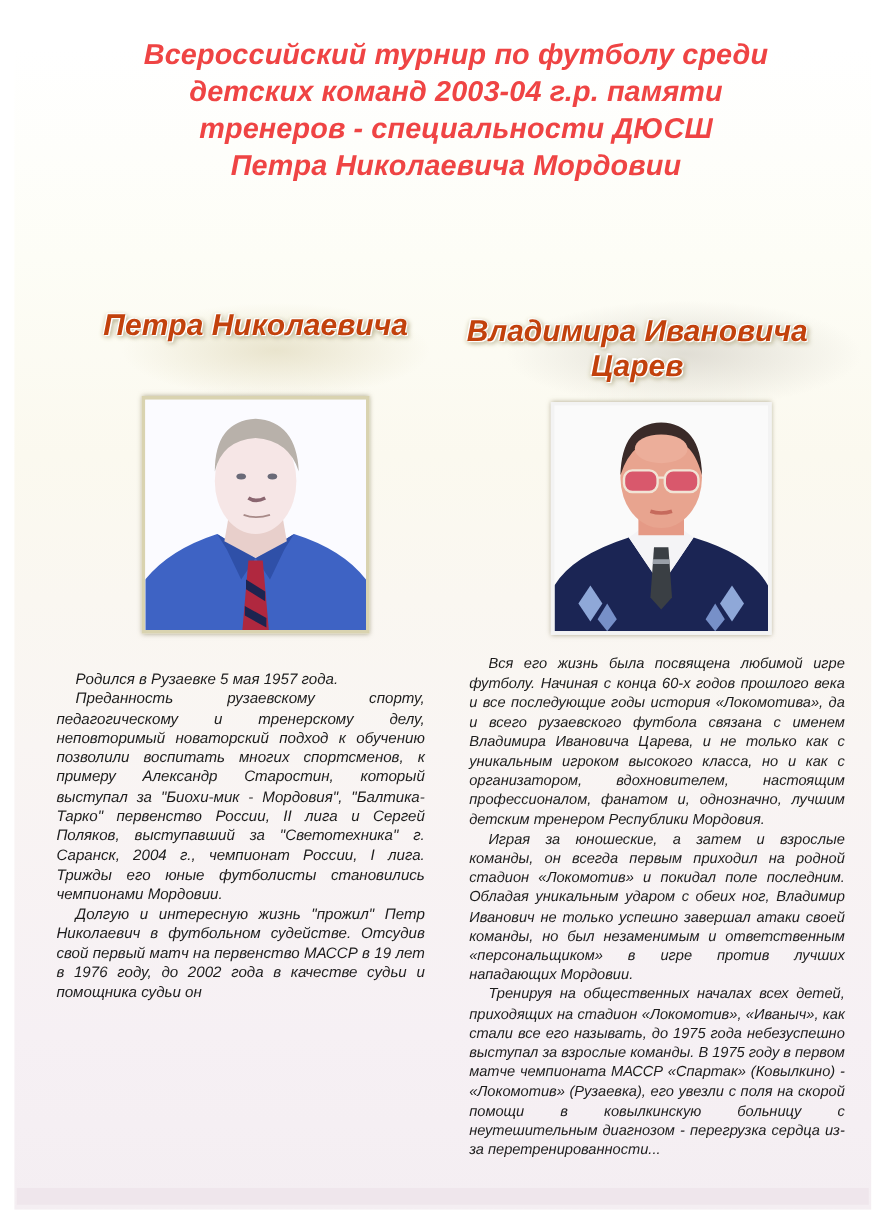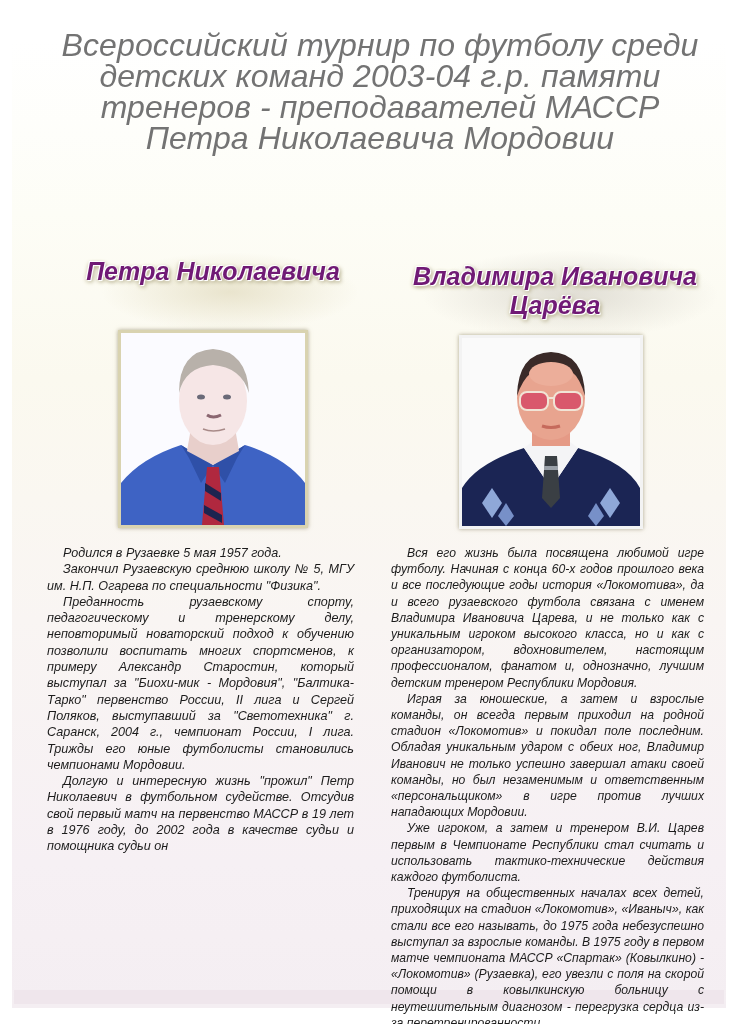--- a/index.html
+++ b/index.html
@@ -12,34 +12,34 @@
   .page-bg {
     position: absolute; left: 12px; top: 40px; width: 714px; height: 968px;
     background: linear-gradient(180deg, #ffffff 0%, #fdfdf6 18%, #fbf9ef 35%, #f9f5f3 60%, #f6f0f4 85%, #f4eef2 100%);
   }
   .bottom-band {
     position: absolute; left: 14px; top: 990px; width: 710px; height: 14px;
     background: #efe6ec;
   }
   .title {
     position: absolute; left: 60px; top: 30px; width: 640px;
-    text-align: center; color: #737373;
-    font-weight: normal; font-style: italic; font-size: 32px; line-height: 31px;
+    text-align: center; color: #ef4444;
+    font-weight: bold; font-style: italic; font-size: 24px; line-height: 31px;
     letter-spacing: 0.1px;
   }
   .title div { white-space: nowrap; }
   .name-heading {
     position: absolute; text-align: center;
-    color: #701a75; font-weight: bold; font-style: italic;
+    color: #c2410c; font-weight: bold; font-style: italic;
     font-size: 25px; line-height: 29px; white-space: nowrap;
     text-shadow: 0 0 2px #fff, 0 0 3px #fff, 1px 1px 0 #fff, -1px -1px 0 #fff,
                  2px 2px 4px #a9a27c, -1px 1px 4px #c8c09a;
   }
   .name-left { left: 58px; top: 257px; width: 310px; }
-  .name-right { left: 400px; top: 262px; width: 310px; }
+  .name-right { left: 376px; top: 262px; width: 310px; }
   .deco-left {
     position: absolute; left: 100px; top: 252px; width: 260px; height: 80px;
     background: radial-gradient(ellipse at center, rgba(210,200,160,0.45) 0%, rgba(255,255,255,0) 70%);
   }
   .deco-right {
     position: absolute; left: 420px; top: 250px; width: 300px; height: 90px;
     background: radial-gradient(ellipse at center, rgba(190,185,175,0.45) 0%, rgba(255,255,255,0) 70%);
   }
   .photo {
     position: absolute; overflow: hidden;
@@ -48,45 +48,45 @@
   }
   .photo-left { left: 118px; top: 330px; width: 184px; height: 192px; background: #fbfbff; }
   .photo-right { left: 459px; top: 335px; width: 178px; height: 188px; background: #fafafa; border-color: #f3f3f3; }
   .photo svg { position: absolute; left: 0; top: 0; width: 100%; height: 100%; }
 
   .bio {
     position: absolute; font-style: italic; color: #1c1c1c;
     font-size: 12.6px; line-height: 16.3px; text-align: justify;
   }
   .bio p { margin: 0; text-indent: 16px; }
-  .bio-left { left: 47px; top: 545px; width: 307px; }
+  .bio-left { left: 47px; top: 558px; width: 307px; }
   .bio-right { left: 391px; top: 545px; width: 313px; font-size: 12.2px; line-height: 16.2px; }
 </style>
 </head>
 <body>
 
 <div class="page-bg"></div>
 <div class="bottom-band"></div>
 
 <div class="title">
   <div>Всероссийский турнир по футболу среди</div>
   <div>детских команд 2003-04 г.р. памяти</div>
-  <div>тренеров - преподавателей  МАССР</div>
+  <div>тренеров - специальности  ДЮСШ</div>
   <div>Петра Николаевича Мордовии</div>
 </div>
 
 <div class="deco-left"></div>
 <div class="deco-right"></div>
 
 <div class="name-heading name-left">
   <div>Петра Николаевича</div>
 </div>
 <div class="name-heading name-right">
   <div>Владимира Ивановича</div>
-  <div>Царёва</div>
+  <div>Царев</div>
 </div>
 
 <div class="photo photo-left" title="portrait-photo-man-blue-shirt-red-tie">
   <svg viewBox="0 0 184 192" preserveAspectRatio="none">
     <rect x="0" y="0" width="184" height="192" fill="#fbfbff"></rect>
 
     <path d="M0 150 Q20 125 60 112 L92 132 L124 112 Q165 125 184 150 L184 192 L0 192 Z" fill="#3e63c4"></path>
     <path d="M60 112 L92 132 L80 150 L68 125 Z" fill="#2f50a8"></path>
     <path d="M124 112 L92 132 L104 150 L116 125 Z" fill="#2f50a8"></path>
 
@@ -129,23 +129,21 @@
 
     <rect x="58" y="54" width="28" height="18" rx="7" fill="#d9586c" stroke="#f1e4d6" stroke-width="2"></rect>
     <rect x="92" y="54" width="28" height="18" rx="7" fill="#d9586c" stroke="#f1e4d6" stroke-width="2"></rect>
     <line x1="86" y1="60" x2="92" y2="60" stroke="#f1e4d6" stroke-width="2"></line>
     <path d="M80 88 Q89 91 98 88" stroke="#c66a5c" stroke-width="3" fill="none"></path>
   </svg>
 </div>
 
 <div class="bio bio-left">
   <p>Родился в Рузаевке 5 мая 1957 года.</p>
-  <p>Закончил Рузаевскую среднюю школу № 5, МГУ им. Н.П. Огарева по специальности "Физика".</p>
   <p>Преданность рузаевскому спорту, педагогическому и тренерскому делу, неповторимый новаторский подход к обучению позволили воспитать многих спортсменов, к примеру Александр Старостин, который выступал за "Биохи-мик - Мордовия", "Балтика-Тарко" первенство России, II лига и Сергей Поляков, выступавший за "Светотехника" г. Саранск, 2004 г., чемпионат России, I лига. Трижды его юные футболисты становились чемпионами Мордовии.</p>
   <p>Долгую и интересную жизнь "прожил" Петр Николаевич в футбольном судействе. Отсудив свой первый матч на первенство МАССР в 19 лет в 1976 году, до 2002 года в качестве судьи и помощника судьи он</p>
 </div>
 
 <div class="bio bio-right">
   <p>Вся его жизнь была посвящена любимой игре футболу. Начиная с конца 60-х годов прошлого века и все последующие годы история «Локомотива», да и всего рузаевского футбола связана с именем Владимира Ивановича Царева, и не только как с уникальным игроком высокого класса, но и как с организатором, вдохновителем, настоящим профессионалом, фанатом и, однозначно, лучшим детским тренером Республики Мордовия.</p>
   <p>Играя за юношеские, а затем и взрослые команды, он всегда первым приходил на родной стадион «Локомотив» и покидал поле последним. Обладая уникальным ударом с обеих ног, Владимир Иванович не только успешно завершал атаки своей команды, но был незаменимым и ответственным «персональщиком» в игре против лучших нападающих Мордовии.</p>
-  <p>Уже игроком, а затем и тренером В.И. Царев первым в Чемпионате Республики стал считать и использовать тактико-технические действия каждого футболиста.</p>
   <p>Тренируя на общественных началах всех детей, приходящих на стадион «Локомотив», «Иваныч», как стали все его называть, до 1975 года небезуспешно выступал за взрослые команды. В 1975 году в первом матче чемпионата МАССР «Спартак» (Ковылкино) - «Локомотив» (Рузаевка), его увезли с поля на скорой помощи в ковылкинскую больницу с неутешительным диагнозом - перегрузка сердца из-за перетренированности...</p>
 </div>
 
 </body></html>

